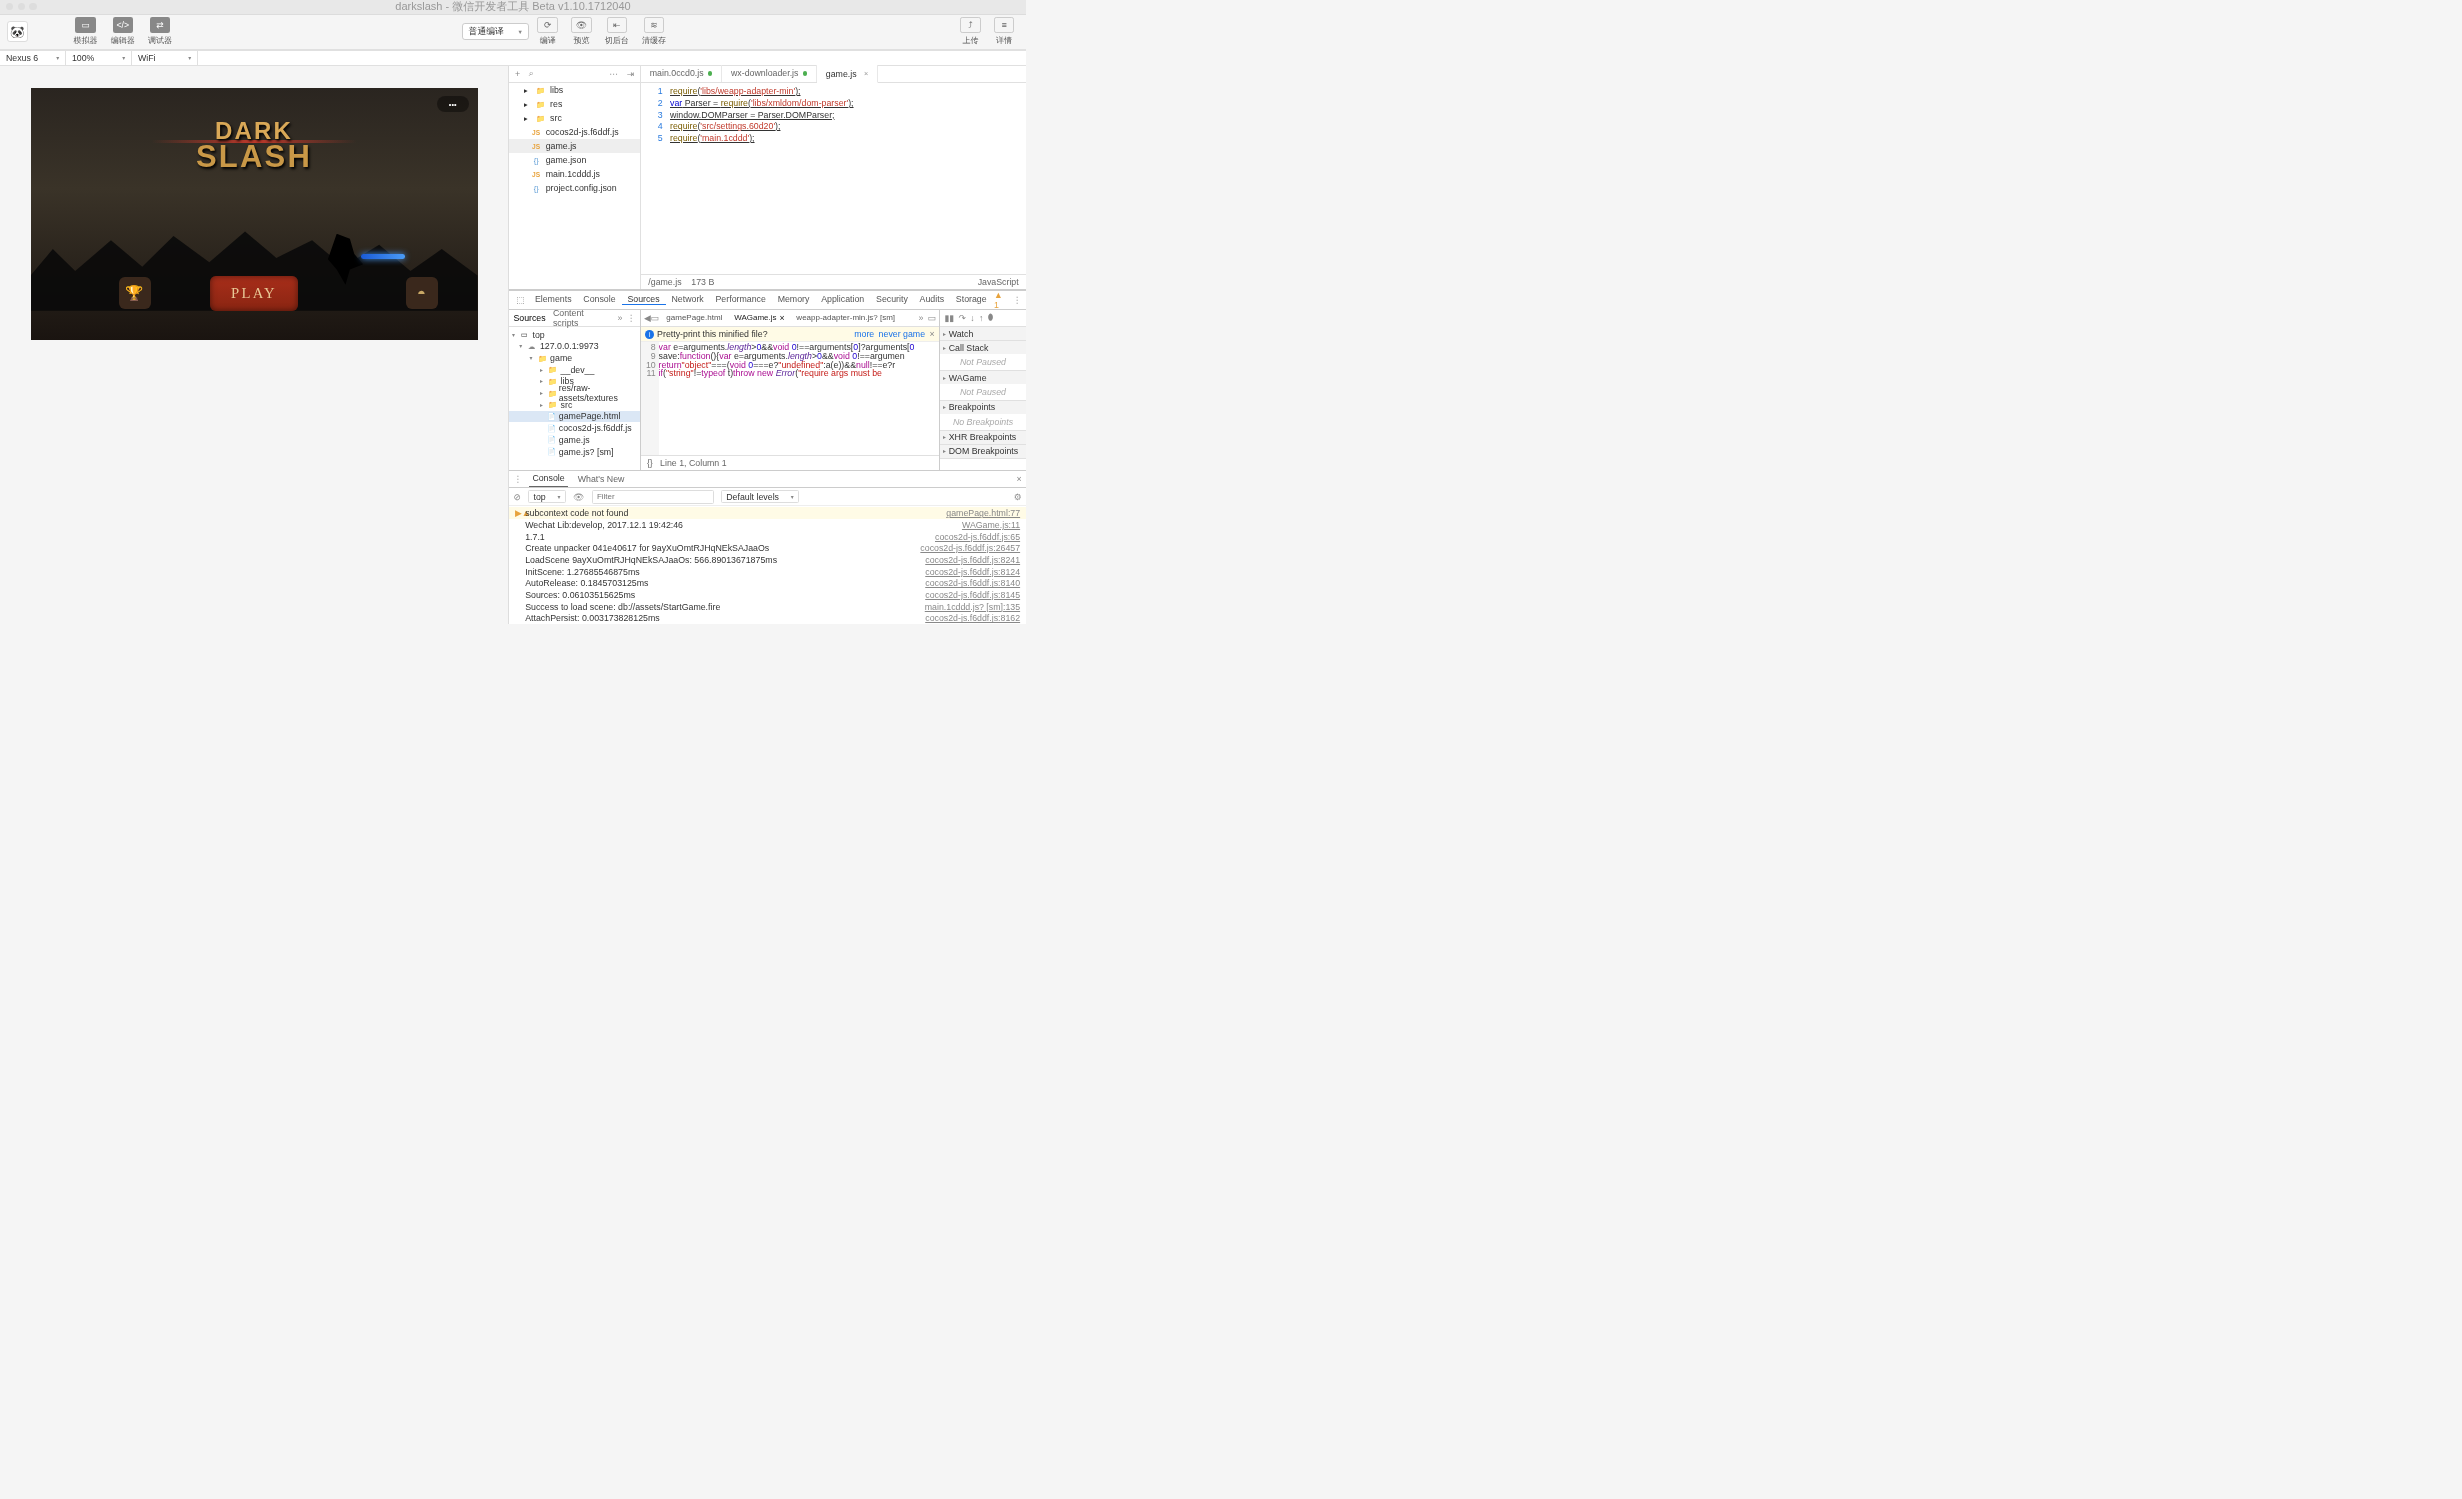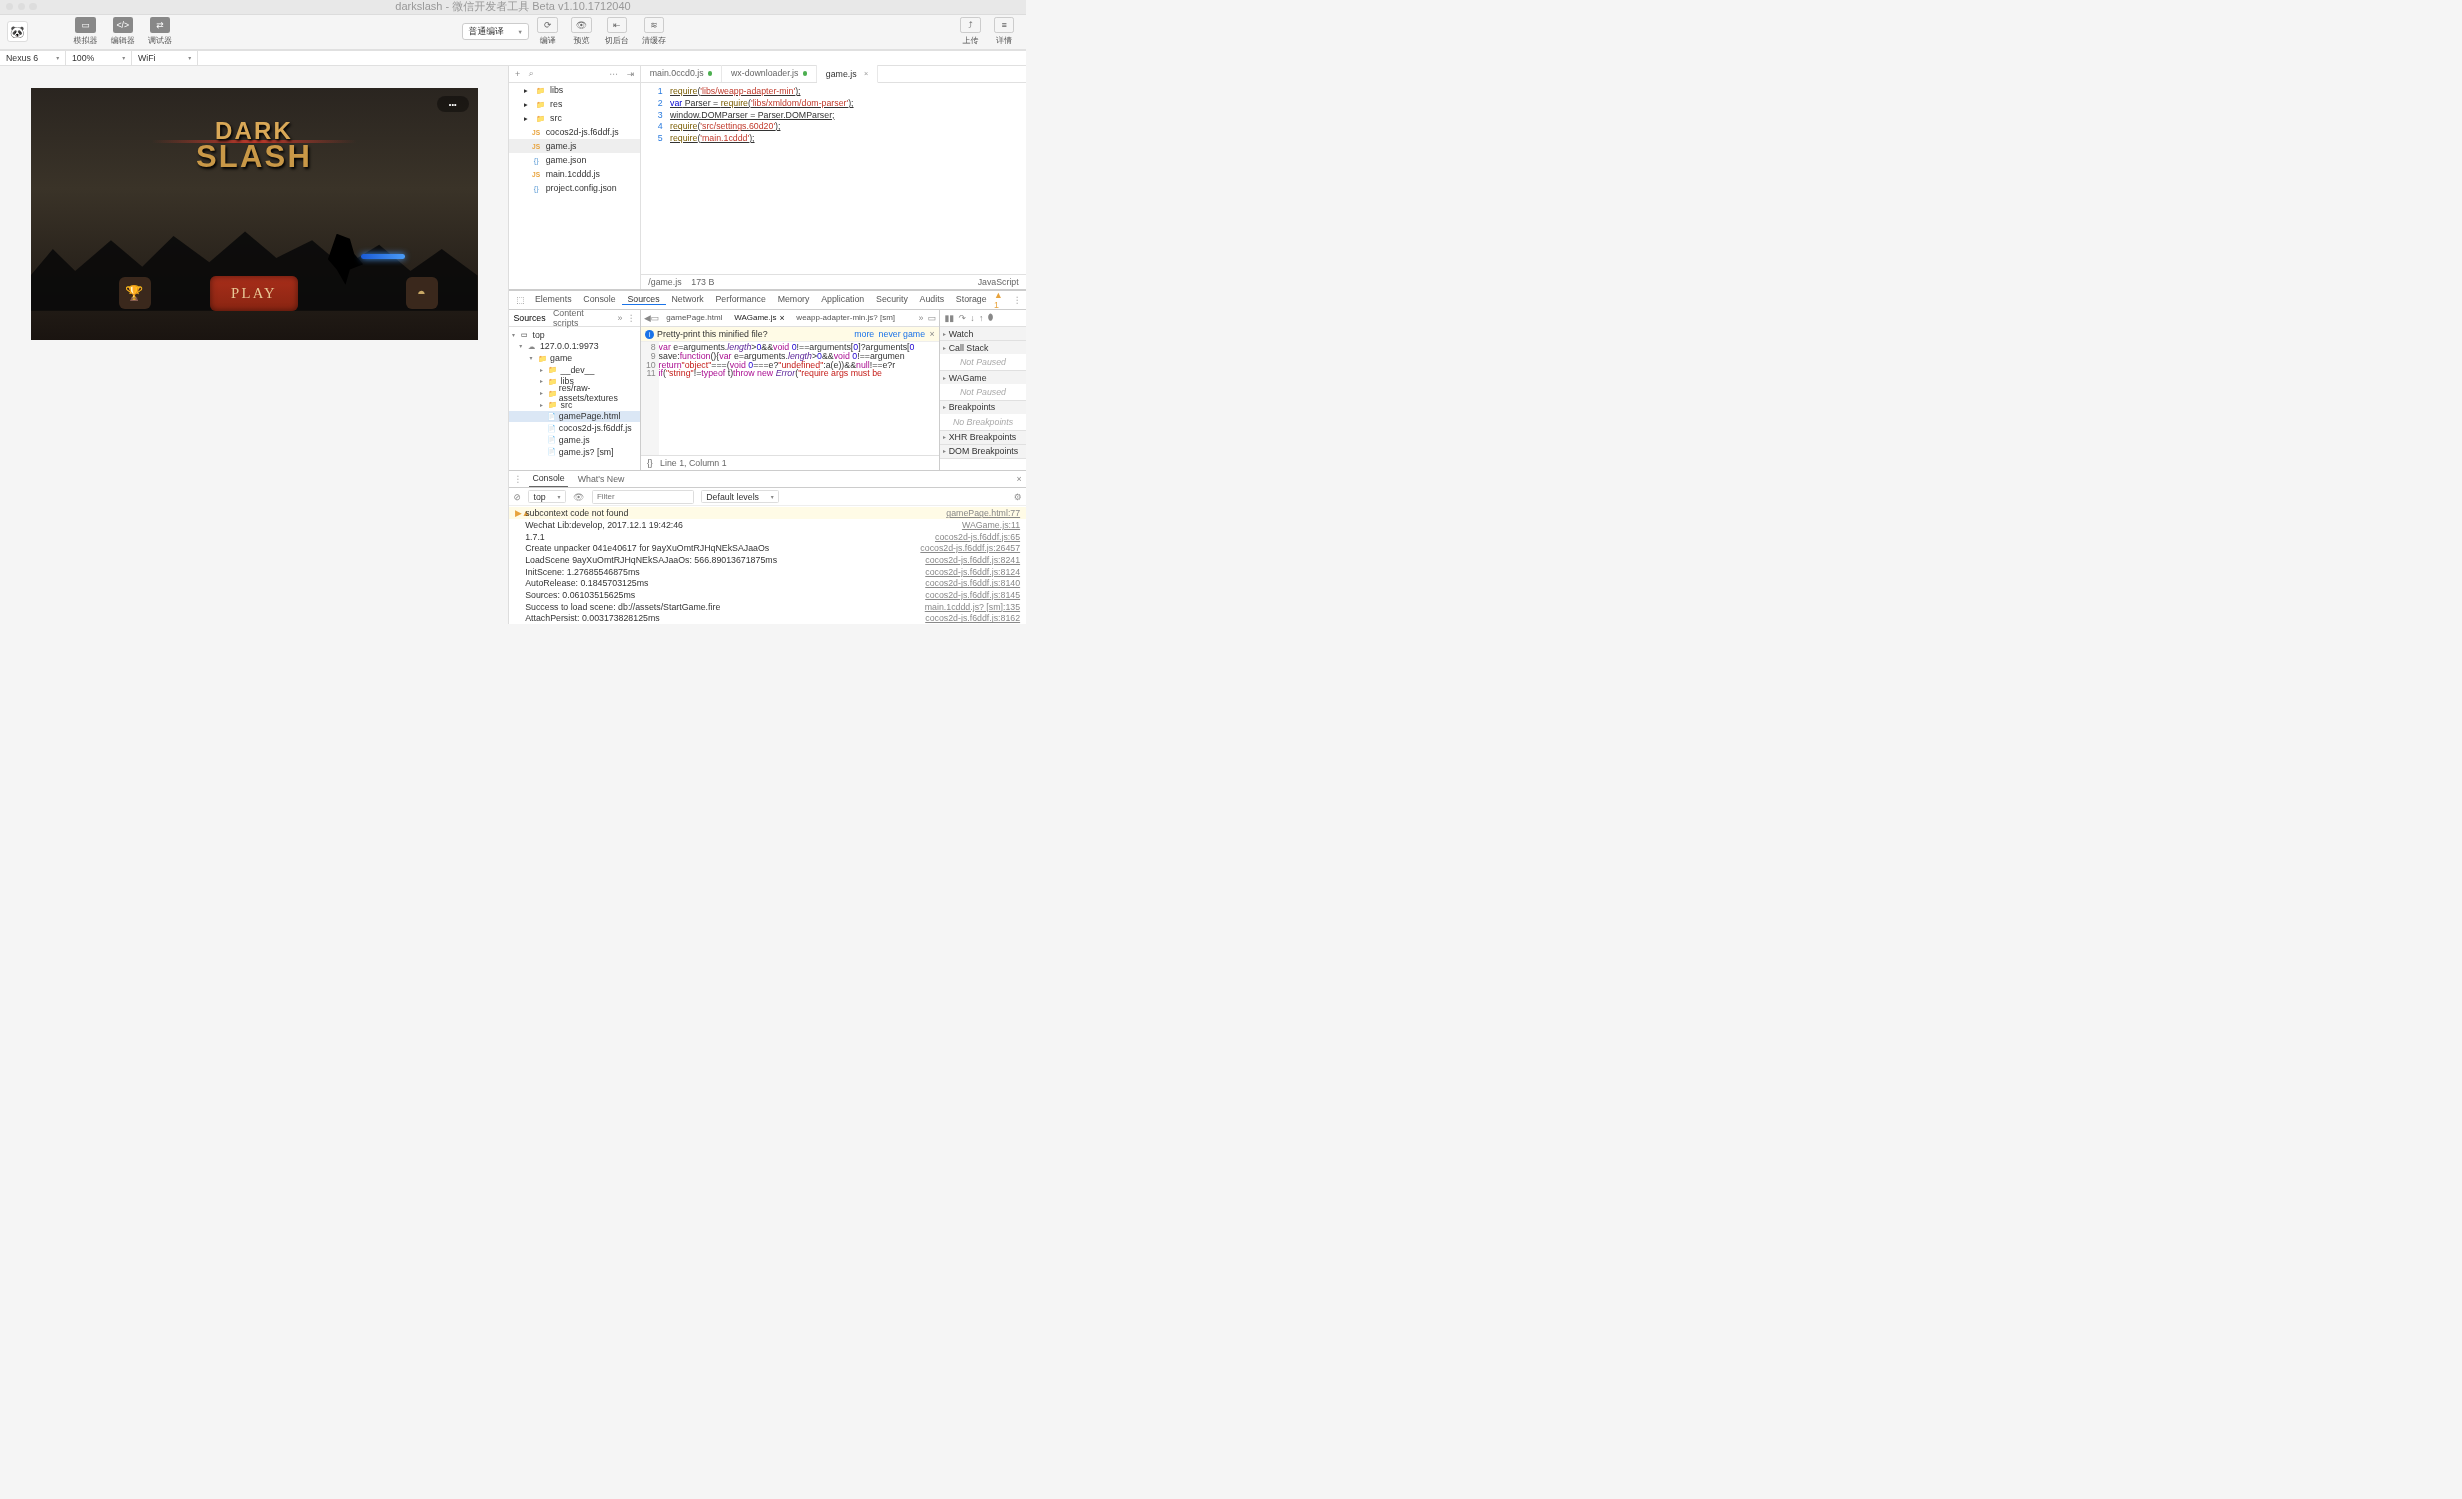--- a/index.html
+++ b/index.html
@@ -107,21 +107,21 @@
 .rp-empty { text-align: center; color: #aaa; font-style: italic; padding: 2.9px 0; }
 
 .console-area { height: 154px; border-top: 0.7px solid #ccc; display: flex; flex-direction: column; }
 .ca-tabs { height: 17.6px; border-bottom: 0.7px solid #ccc; display: flex; align-items: center; padding: 0 4.4px; gap: 7.3px; }
 .ca-tab { font-size: 8.8px; color: #666; padding: 0 2.9px; height: 100%; display: flex; align-items: center; }
 .ca-tab.active { border-bottom: 1.5px solid #666; color: #333; }
 .ca-tabs .ca-x { margin-left: auto; color: #888; }
 .ca-filter { height: 17.6px; border-bottom: 0.7px solid #eee; display: flex; align-items: center; padding: 0 4.4px; gap: 7.3px; font-size: 8px; }
 .ca-filter .sel2 { border: 0.7px solid #ddd; padding: 0.7px 4.4px; border-radius: 1.5px; display: flex; align-items: center; gap: 11.7px; }
 .ca-filter .sel2::after { content: "▾"; color: #888; font-size: 5.9px; }
-.ca-filter input { border: 0.7px solid #ddd; padding: 1.5px 4.4px; border-radius: 1.5px; width: 102px; font-size: 8px; }
+.ca-filter input { border: 0.7px solid #ddd; padding: 1.5px 4.4px; border-radius: 1.5px; width: 122px; font-size: 8px; }
 .ca-filter .gear { margin-left: auto; color: #888; }
 .ca-log { flex: 1; overflow: auto; font-family: Menlo, monospace; font-size: 8px; padding: 1.5px 0; }
 .log-row { display: flex; padding: 0 5.9px; height: 11.7px; align-items: center; }
 .log-row.warn { background: #fffbe6; }
 .log-row .wicon { width: 10.3px; color: #e8a33d; }
 .log-msg { flex: 1; white-space: nowrap; overflow: hidden; text-overflow: ellipsis; }
 .log-src { color: #888; text-decoration: underline; margin-left: auto; }
 </style>
 </head>
 <body>

